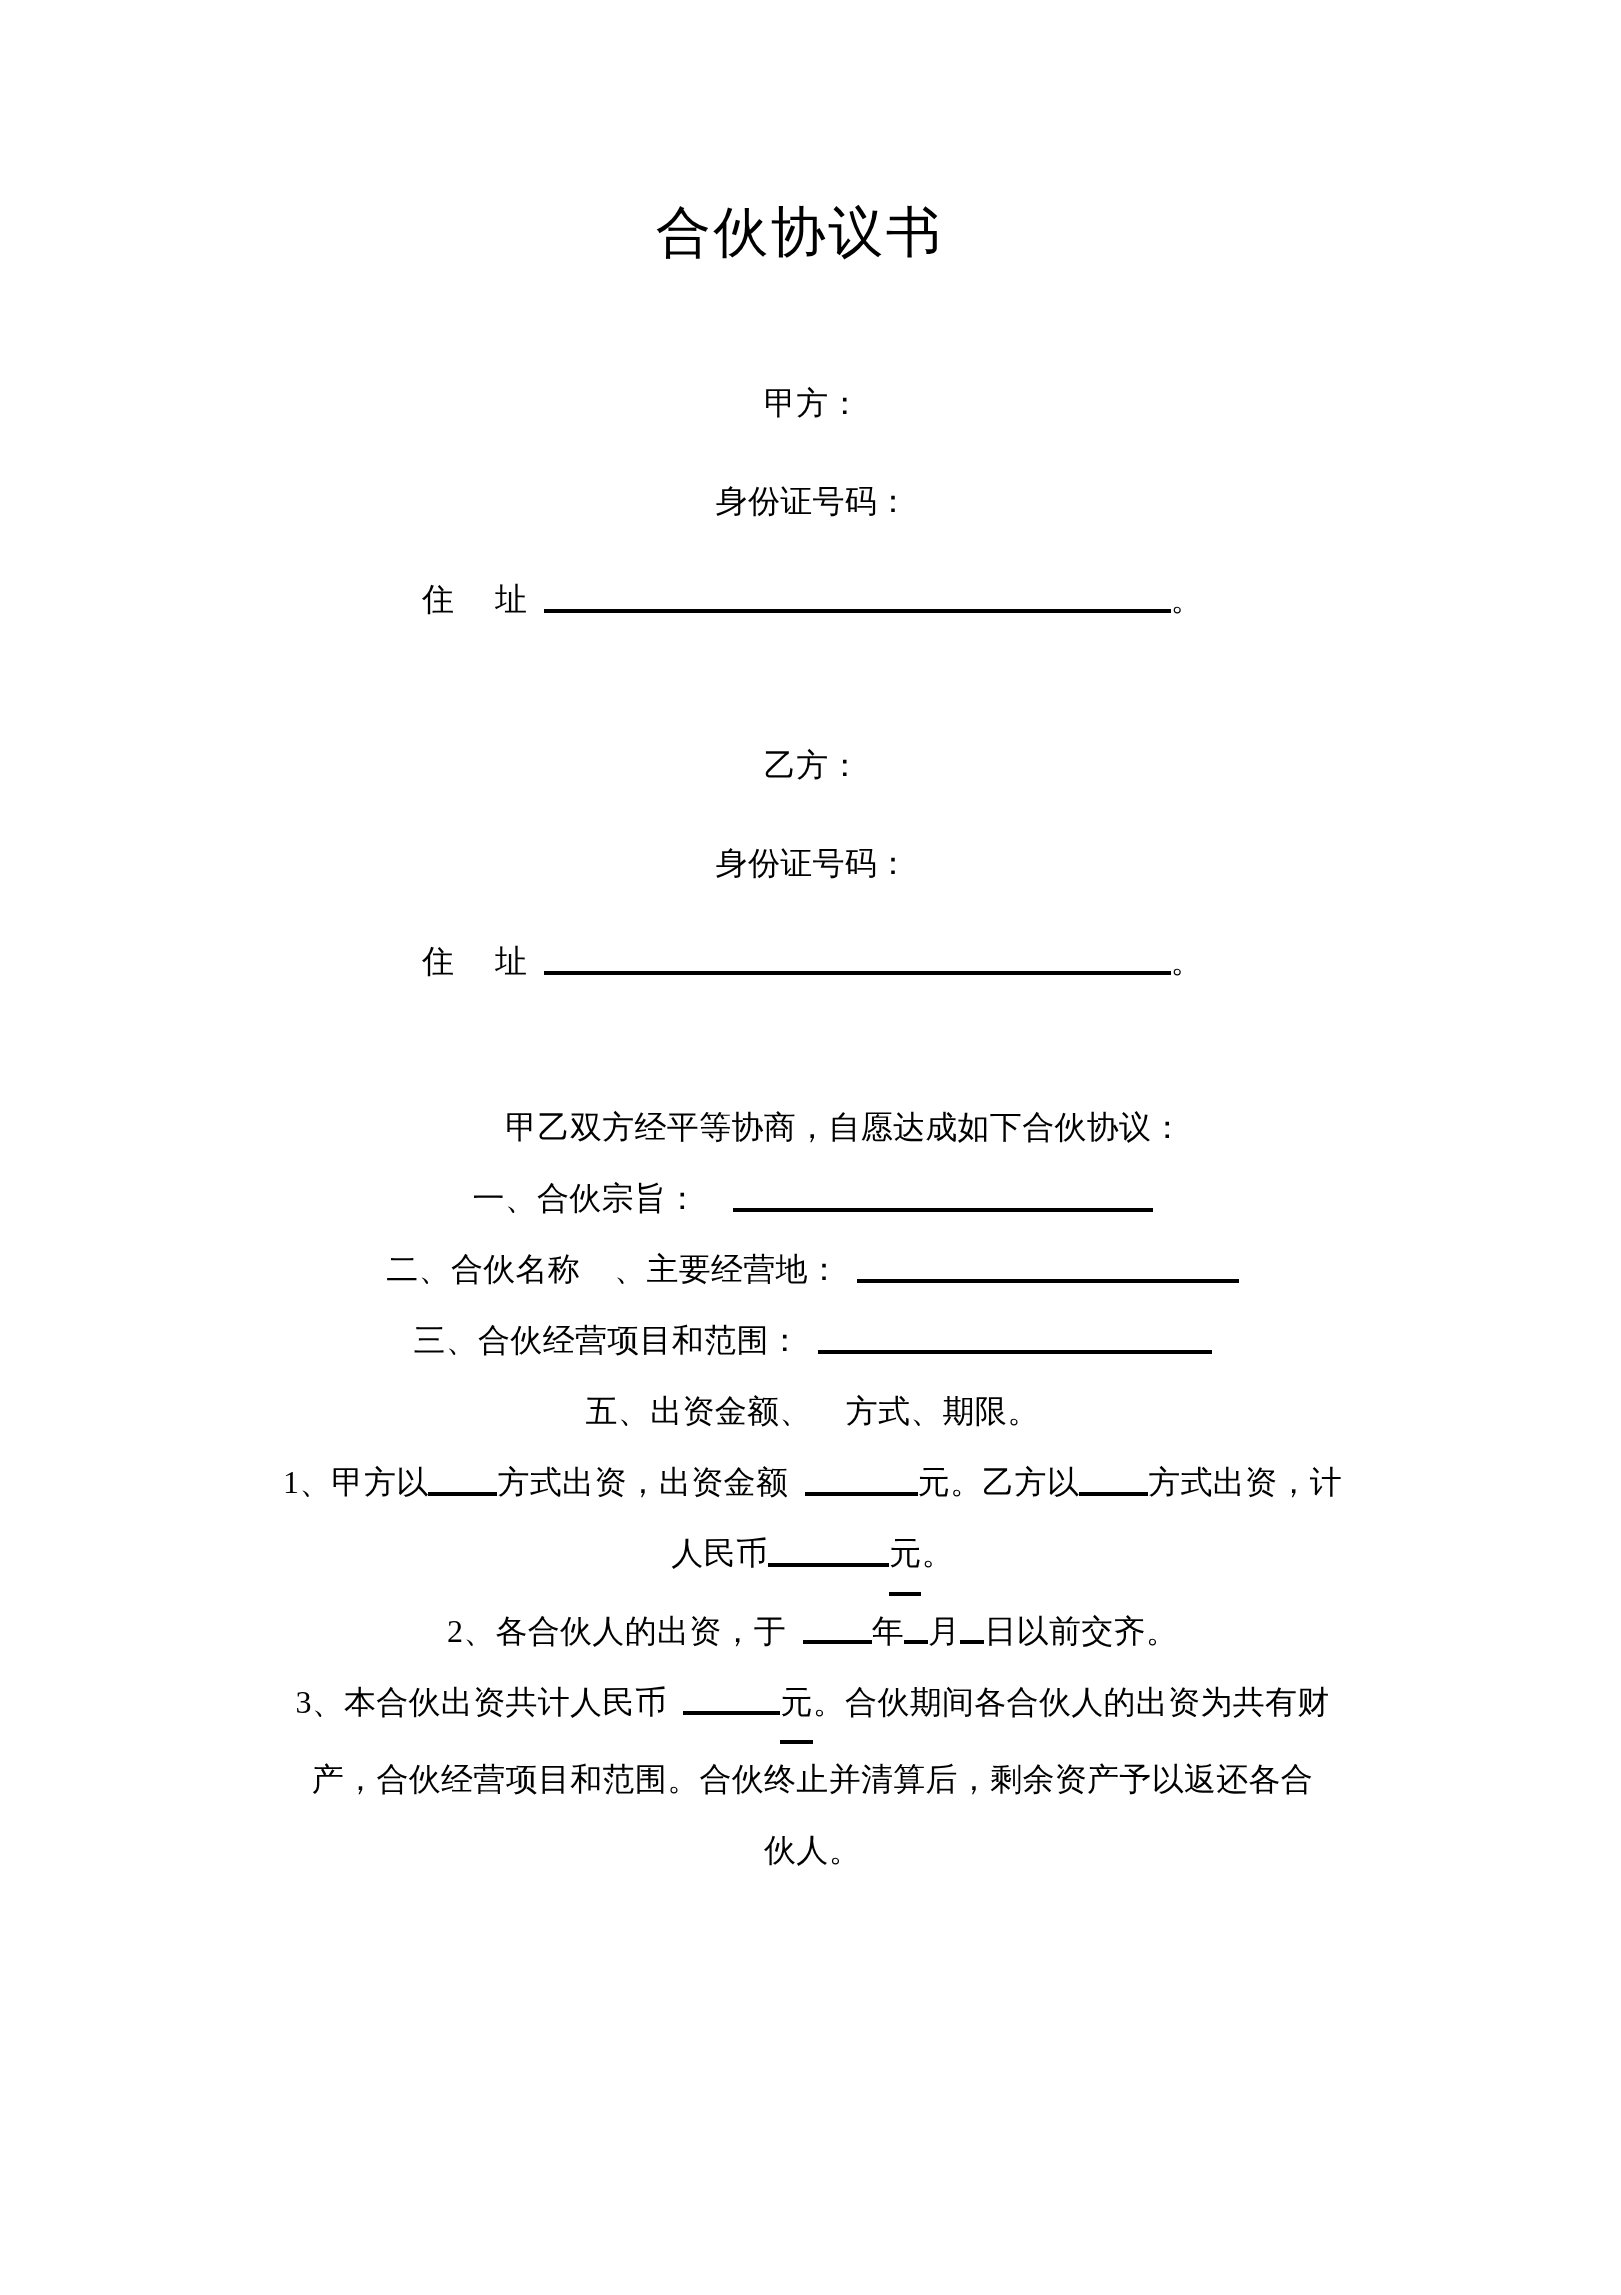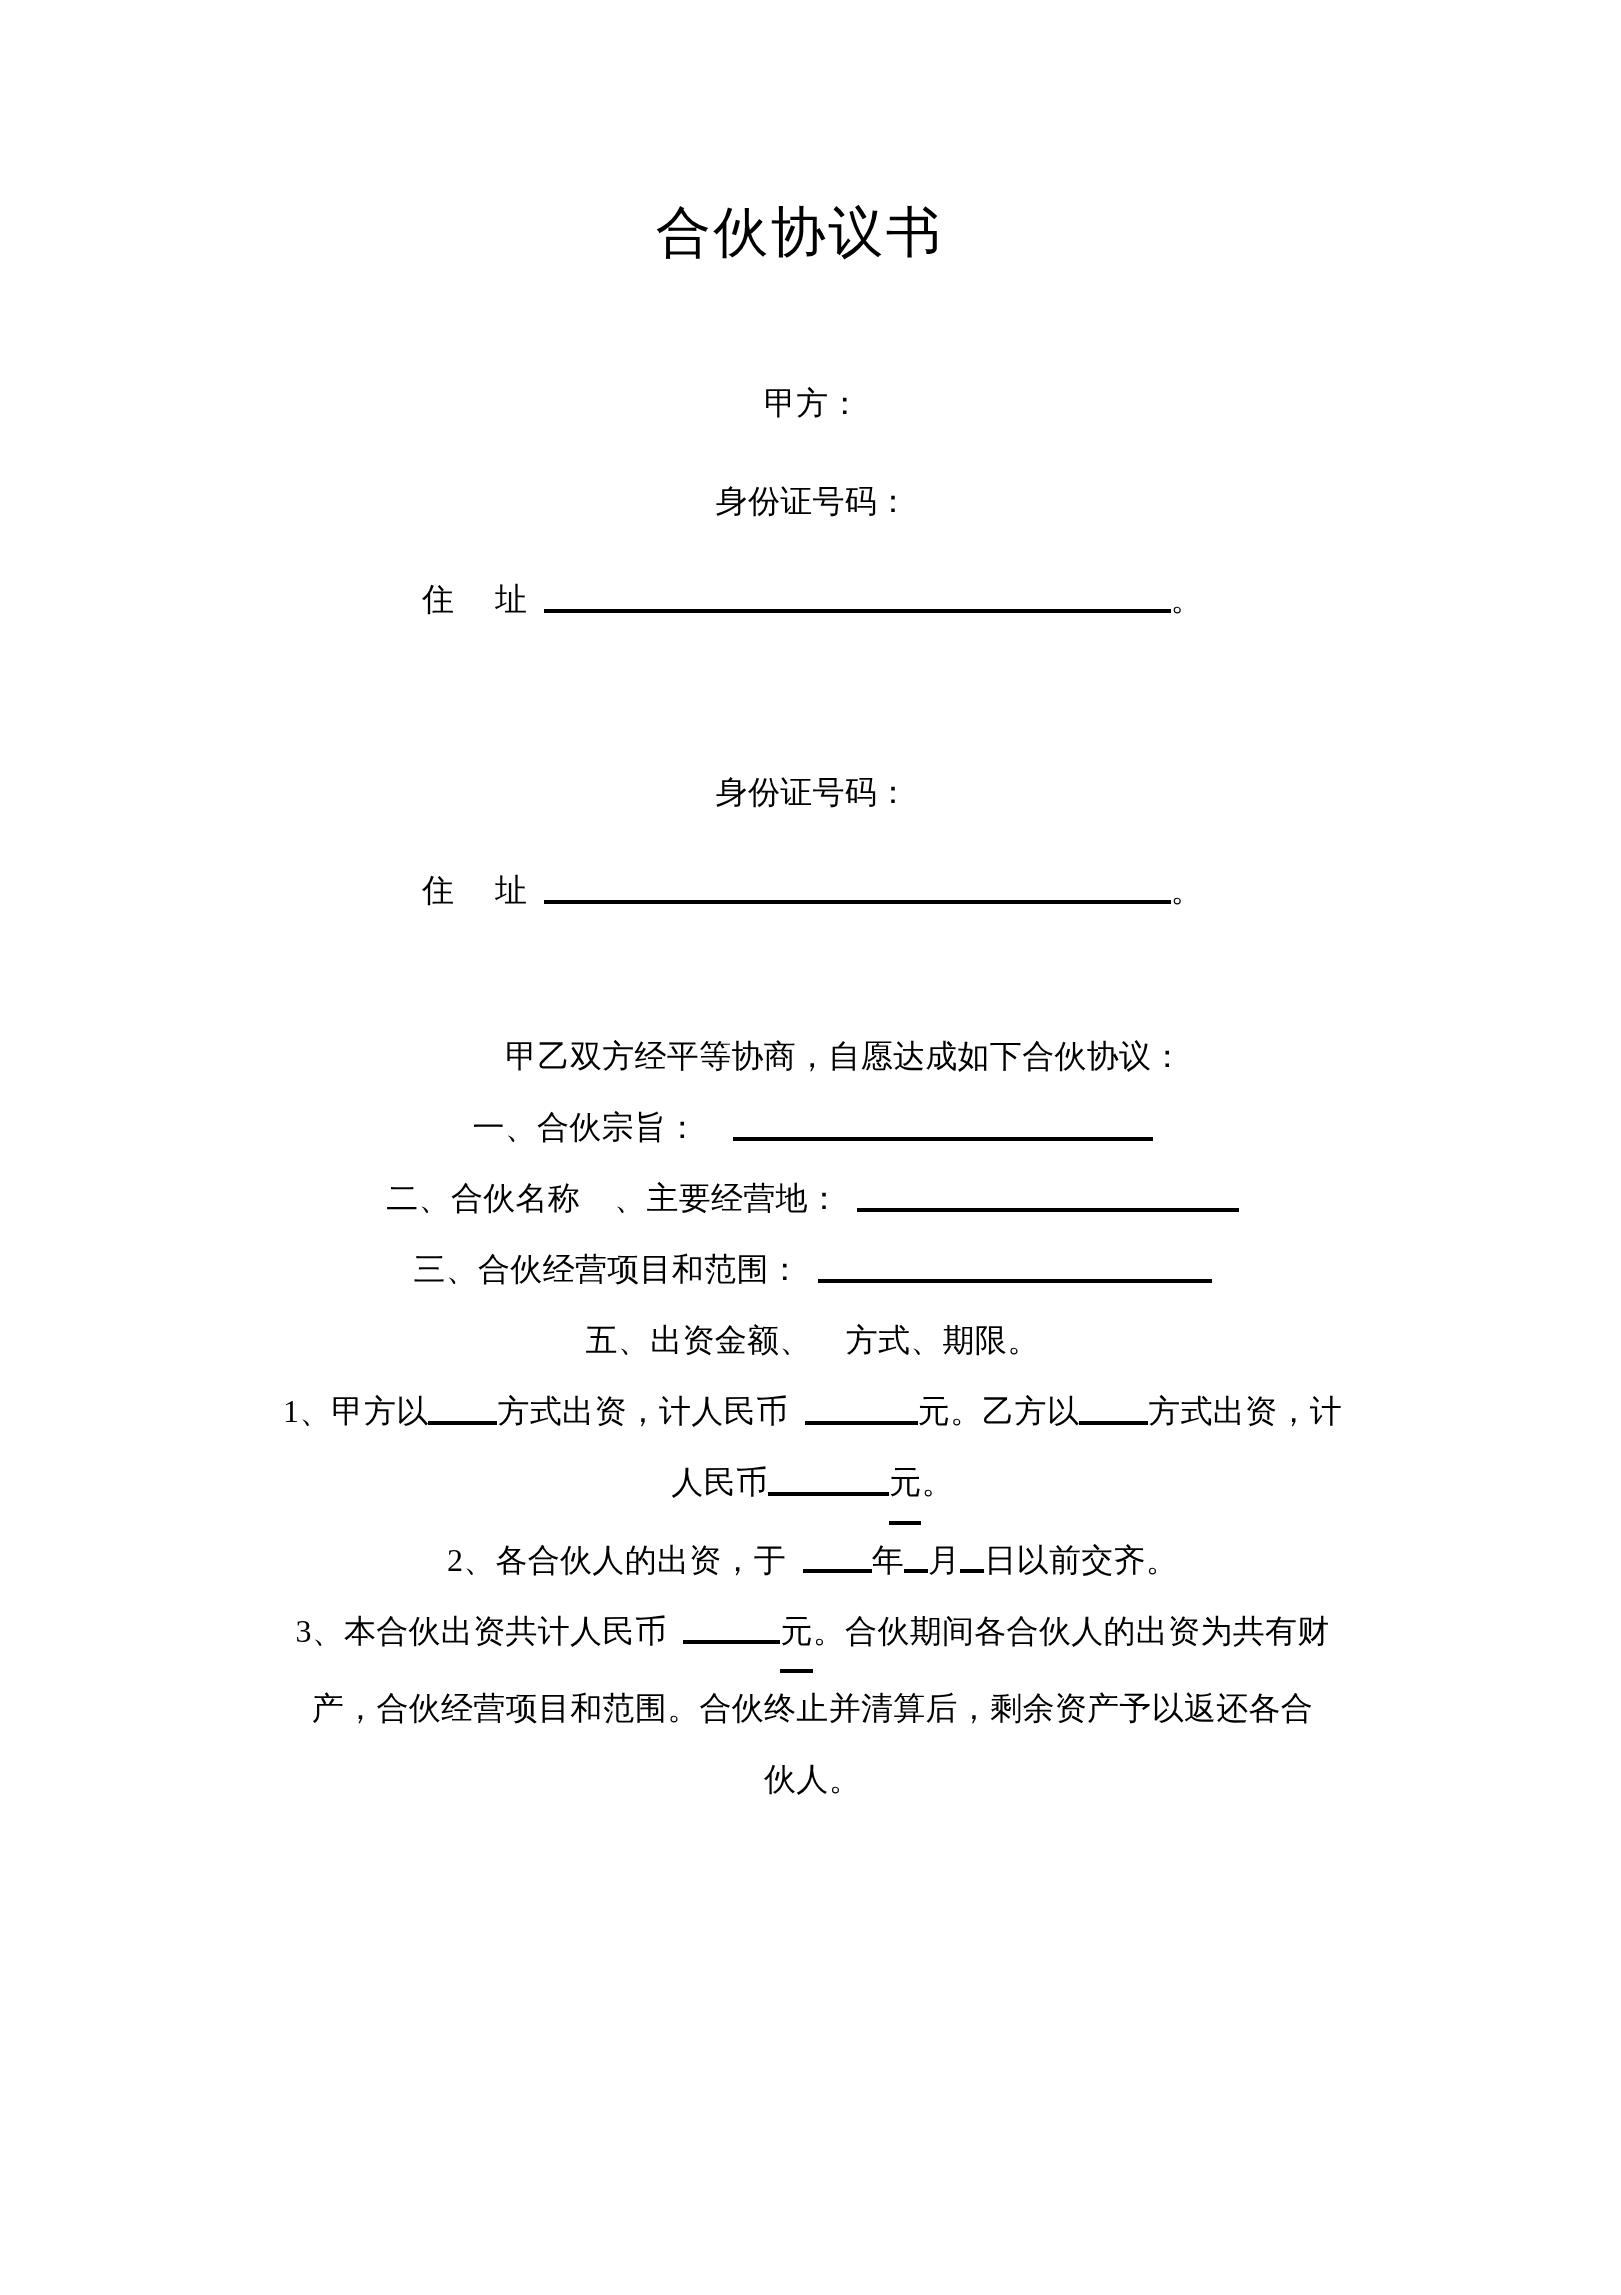--- a/index.html
+++ b/index.html
@@ -92,20 +92,23 @@
     <div class="line">
       <span>身份证号码：</span>
     </div>
     <div class="gap-sm"></div>
     <div class="line">
       <span class="addr-label">住  址</span><span class="fill w-addr"></span><span>。</span>
     </div>
 
     <div class="gap-lg"></div>
 
+    <div class="line">
+      <span>乙方：</span>
+    </div>
     <div class="gap-sm"></div>
     <div class="line">
       <span>身份证号码：</span>
     </div>
     <div class="gap-sm"></div>
     <div class="line">
       <span class="addr-label">住  址</span><span class="fill w-addr"></span><span>。</span>
     </div>
 
     <div class="gap-lg"></div>
@@ -125,21 +128,21 @@
     <div class="line">
       <span>三、合伙经营项目和范围：</span><span class="sp"></span><span class="fill w-med2"></span>
     </div>
 
 
     <div class="line">
       <span>五、出资金额、</span><span class="sp-wide"></span><span>方式、期限。</span>
     </div>
 
     <div class="line">
-      <span>1、甲方以</span><span class="fill w-short"></span><span>方式出资，计人民币</span><span class="sp"></span><span class="fill w-amount"></span><span>元。乙方以</span><span class="fill w-short"></span><span>方式出资，计</span>
+      <span>1、甲方以</span><span class="fill w-short"></span><span>方式出资，出资金额</span><span class="sp"></span><span class="fill w-amount"></span><span>元。乙方以</span><span class="fill w-short"></span><span>方式出资，计</span>
     </div>
     <div class="line">
       <span>人民币</span><span class="fill w-amount2"></span><span class="ul-text">元</span><span>。</span>
     </div>
 
     <div class="line">
       <span>2、各合伙人的出资，于</span><span class="sp"></span><span class="fill w-short"></span><span>年</span><span class="fill w-xs"></span><span>月</span><span class="fill w-xs"></span><span>日以前交齐。</span>
     </div>
 
     <div class="line">

